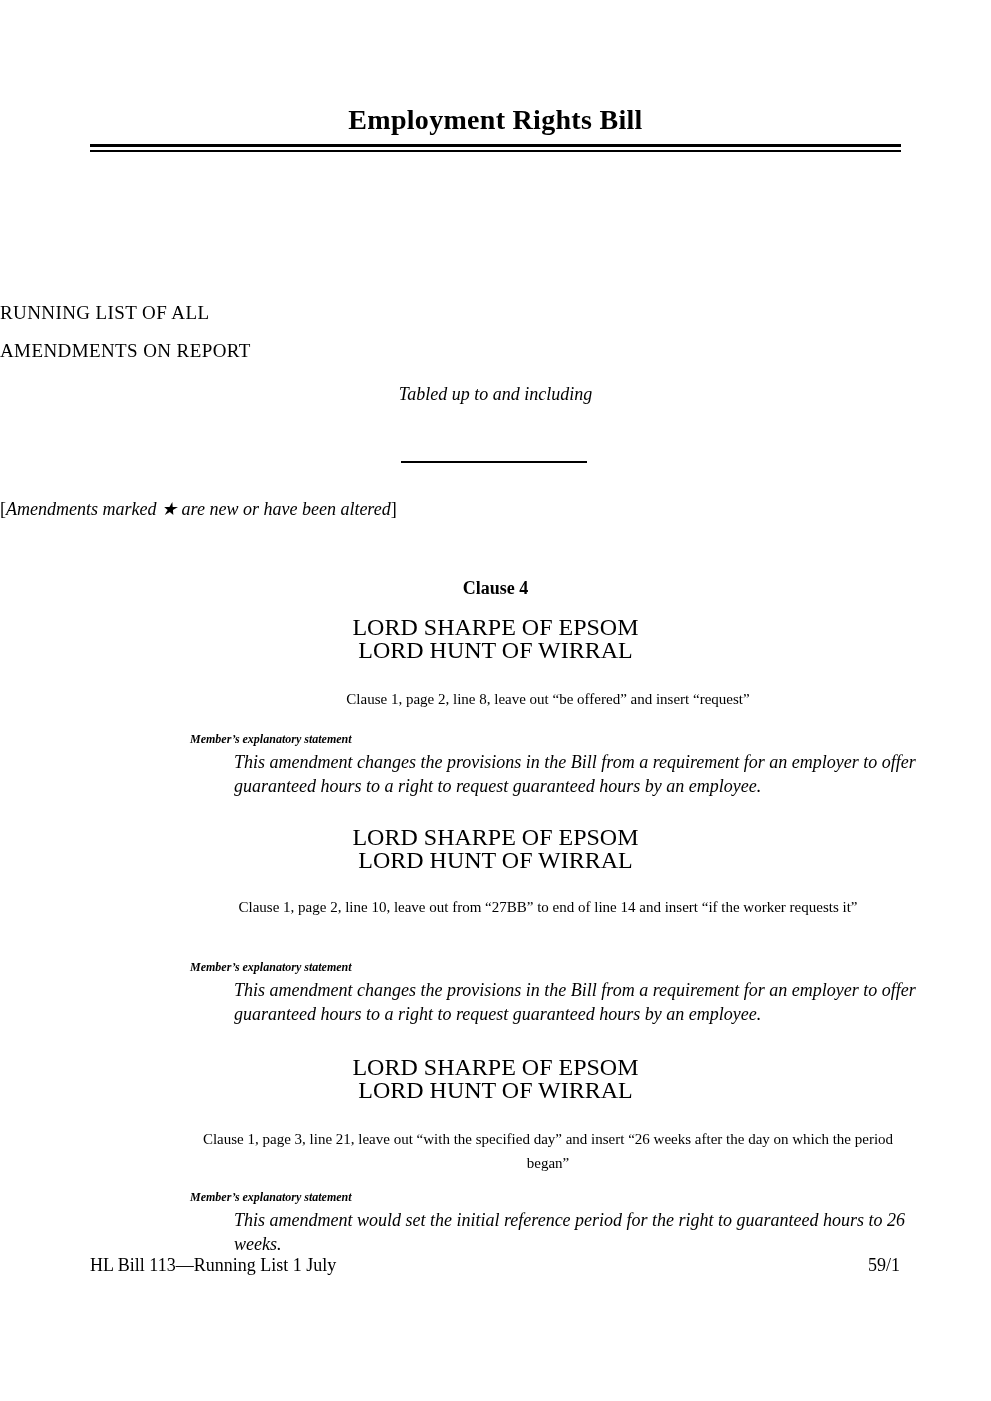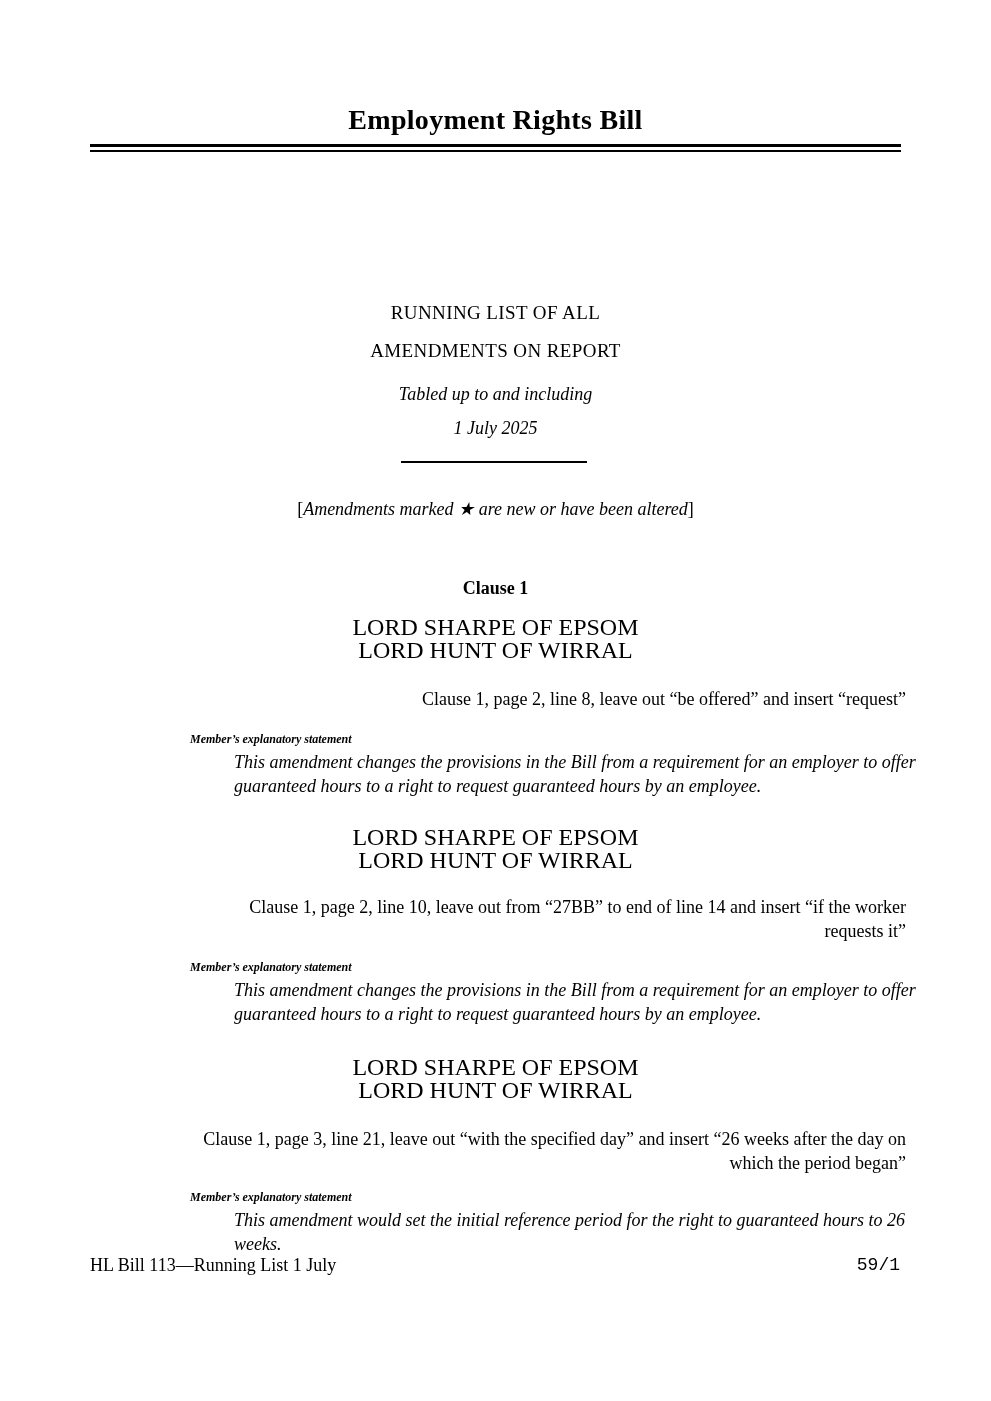--- a/index.html
+++ b/index.html
@@ -32,21 +32,20 @@
     top: 144px;
     left: 90px;
     width: 811px;
     height: 3px;
     border-top: 3px solid #000000;
     border-bottom: 2px solid #000000;
   }
   .heading-caps {
     left: 0;
     width: 991px;
-    text-align: center;
     font-size: 19px;
     line-height: 26px;
     letter-spacing: 0.4px;
   }
   .heading-line1 { top: 300px; }
   .heading-line2 { top: 338px; }
   .tabled {
     left: 0;
     width: 991px;
     text-align: center;
@@ -60,21 +59,20 @@
     top: 461px;
     left: 401px;
     width: 186px;
     height: 0;
     border-top: 2px solid #000000;
   }
   .marker-note {
     top: 497px;
     left: 0;
     width: 991px;
-    text-align: center;
     font-size: 18px;
     line-height: 24px;
   }
   .marker-note .bracket { font-style: normal; }
   .marker-note .note-body { font-style: italic; }
   .clause-heading {
     top: 576px;
     left: 0;
     width: 991px;
     text-align: center;
@@ -88,23 +86,23 @@
     text-align: center;
     font-size: 24px;
     line-height: 23px;
   }
   .sponsors-1 { top: 616px; }
   .sponsors-2 { top: 826px; }
   .sponsors-3 { top: 1056px; }
   .amendment-text {
     left: 190px;
     width: 716px;
-    font-size: 18px;
+    font-size: 15px;
     line-height: 23.5px;
-    text-align: right;
+    text-align: center;
   }
   .amendment-1 { top: 688px; }
   .amendment-2 { top: 896px; }
   .amendment-3 { top: 1128px; }
   .expl-heading {
     left: 190px;
     width: 716px;
     font-size: 12px;
     font-weight: bold;
     font-style: italic;
@@ -129,43 +127,41 @@
     left: 90px;
     font-size: 18px;
     line-height: 23px;
   }
   .footer-right {
     top: 1254px;
     right: 91px;
     font-size: 18px;
     line-height: 23px;
     text-align: right;
-    font-family: Liberation Mono, monospace;
   }
 </style>
 </head>
 <body>
 
 <div class="page">
 
   <div class="abs doc-title">Employment Rights Bill</div>
 
   <div class="abs double-rule"></div>
 
   <div class="abs heading-caps heading-line1">RUNNING LIST OF ALL</div>
   <div class="abs heading-caps heading-line2">AMENDMENTS ON REPORT</div>
 
   <div class="abs tabled tabled-line1">Tabled up to and including</div>
-  <div class="abs tabled tabled-line2">1 July 2025</div>
 
   <div class="abs short-rule"></div>
 
   <div class="abs marker-note"><span class="bracket">[</span><span class="note-body">Amendments marked ★ are new or have been altered</span><span class="bracket">]</span></div>
 
-  <div class="abs clause-heading">Clause 1</div>
+  <div class="abs clause-heading">Clause 4</div>
 
   <div class="abs sponsors sponsors-1">
     <div>LORD SHARPE OF EPSOM</div>
     <div>LORD HUNT OF WIRRAL</div>
   </div>
   <div class="abs amendment-text amendment-1">Clause 1, page 2, line 8, leave out “be offered” and insert “request”</div>
   <div class="abs expl-heading expl-heading-1">Member’s explanatory statement</div>
   <div class="abs expl-body expl-body-1">This amendment changes the provisions in the Bill from a requirement for an employer to offer guaranteed hours to a right to request guaranteed hours by an employee.</div>
 
   <div class="abs sponsors sponsors-2">

